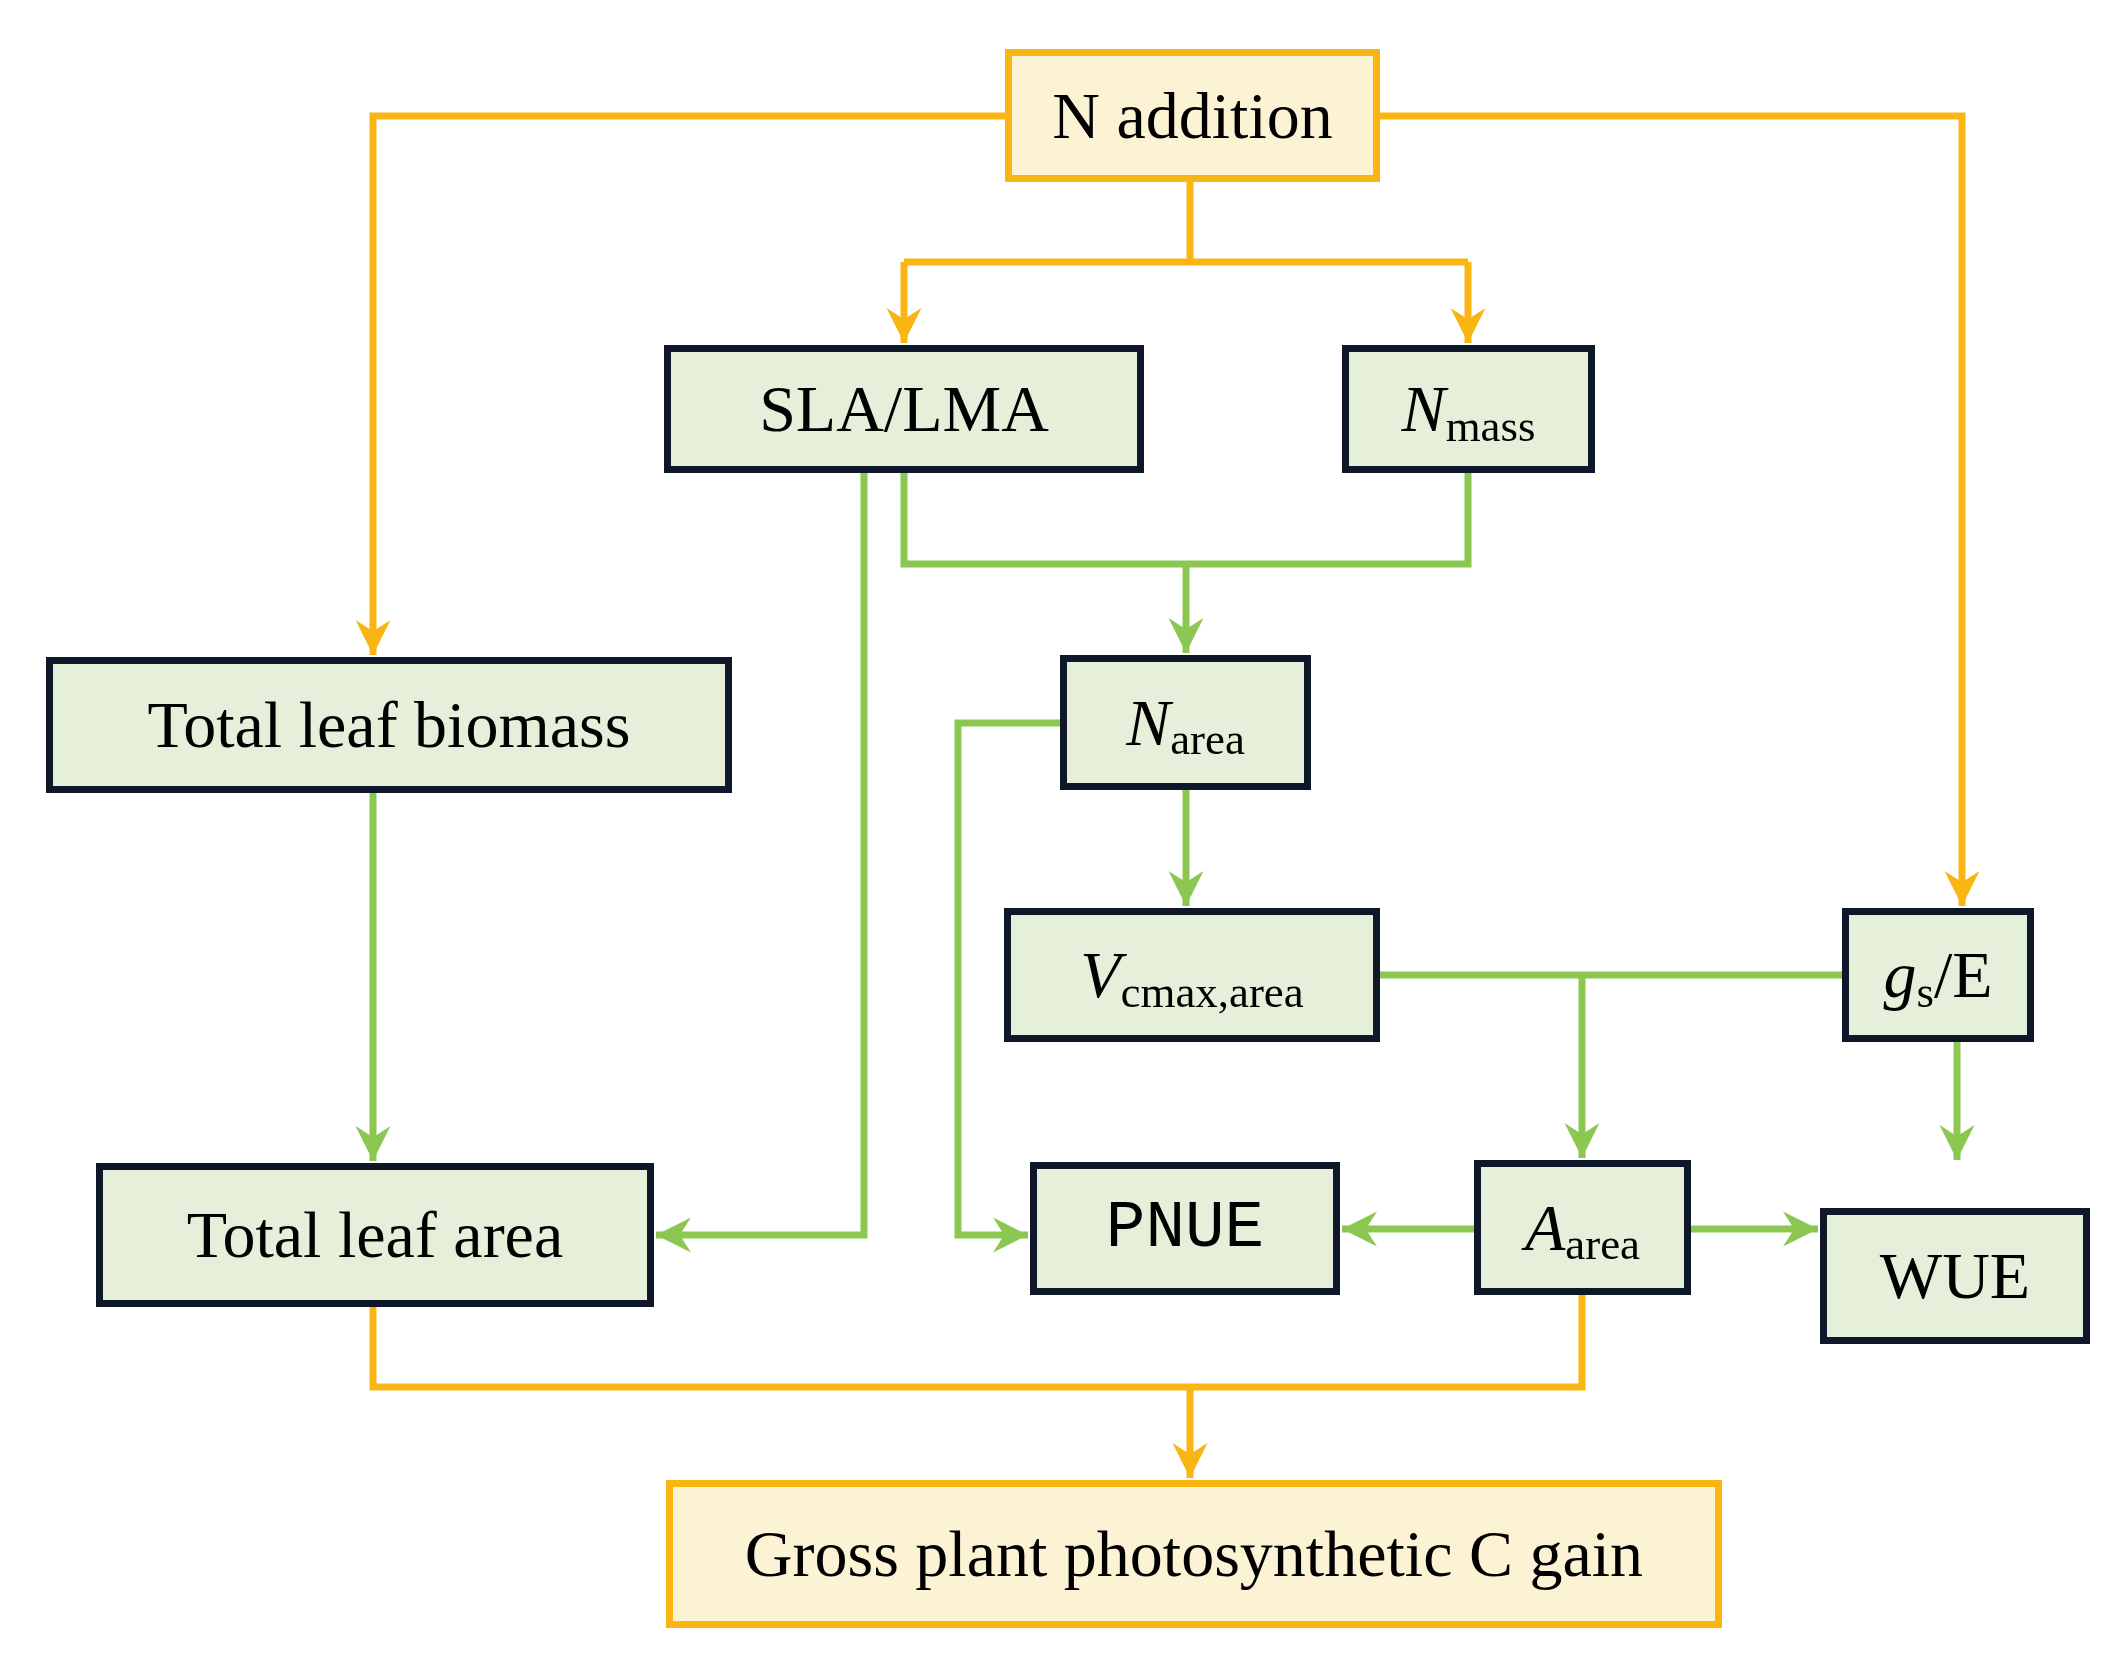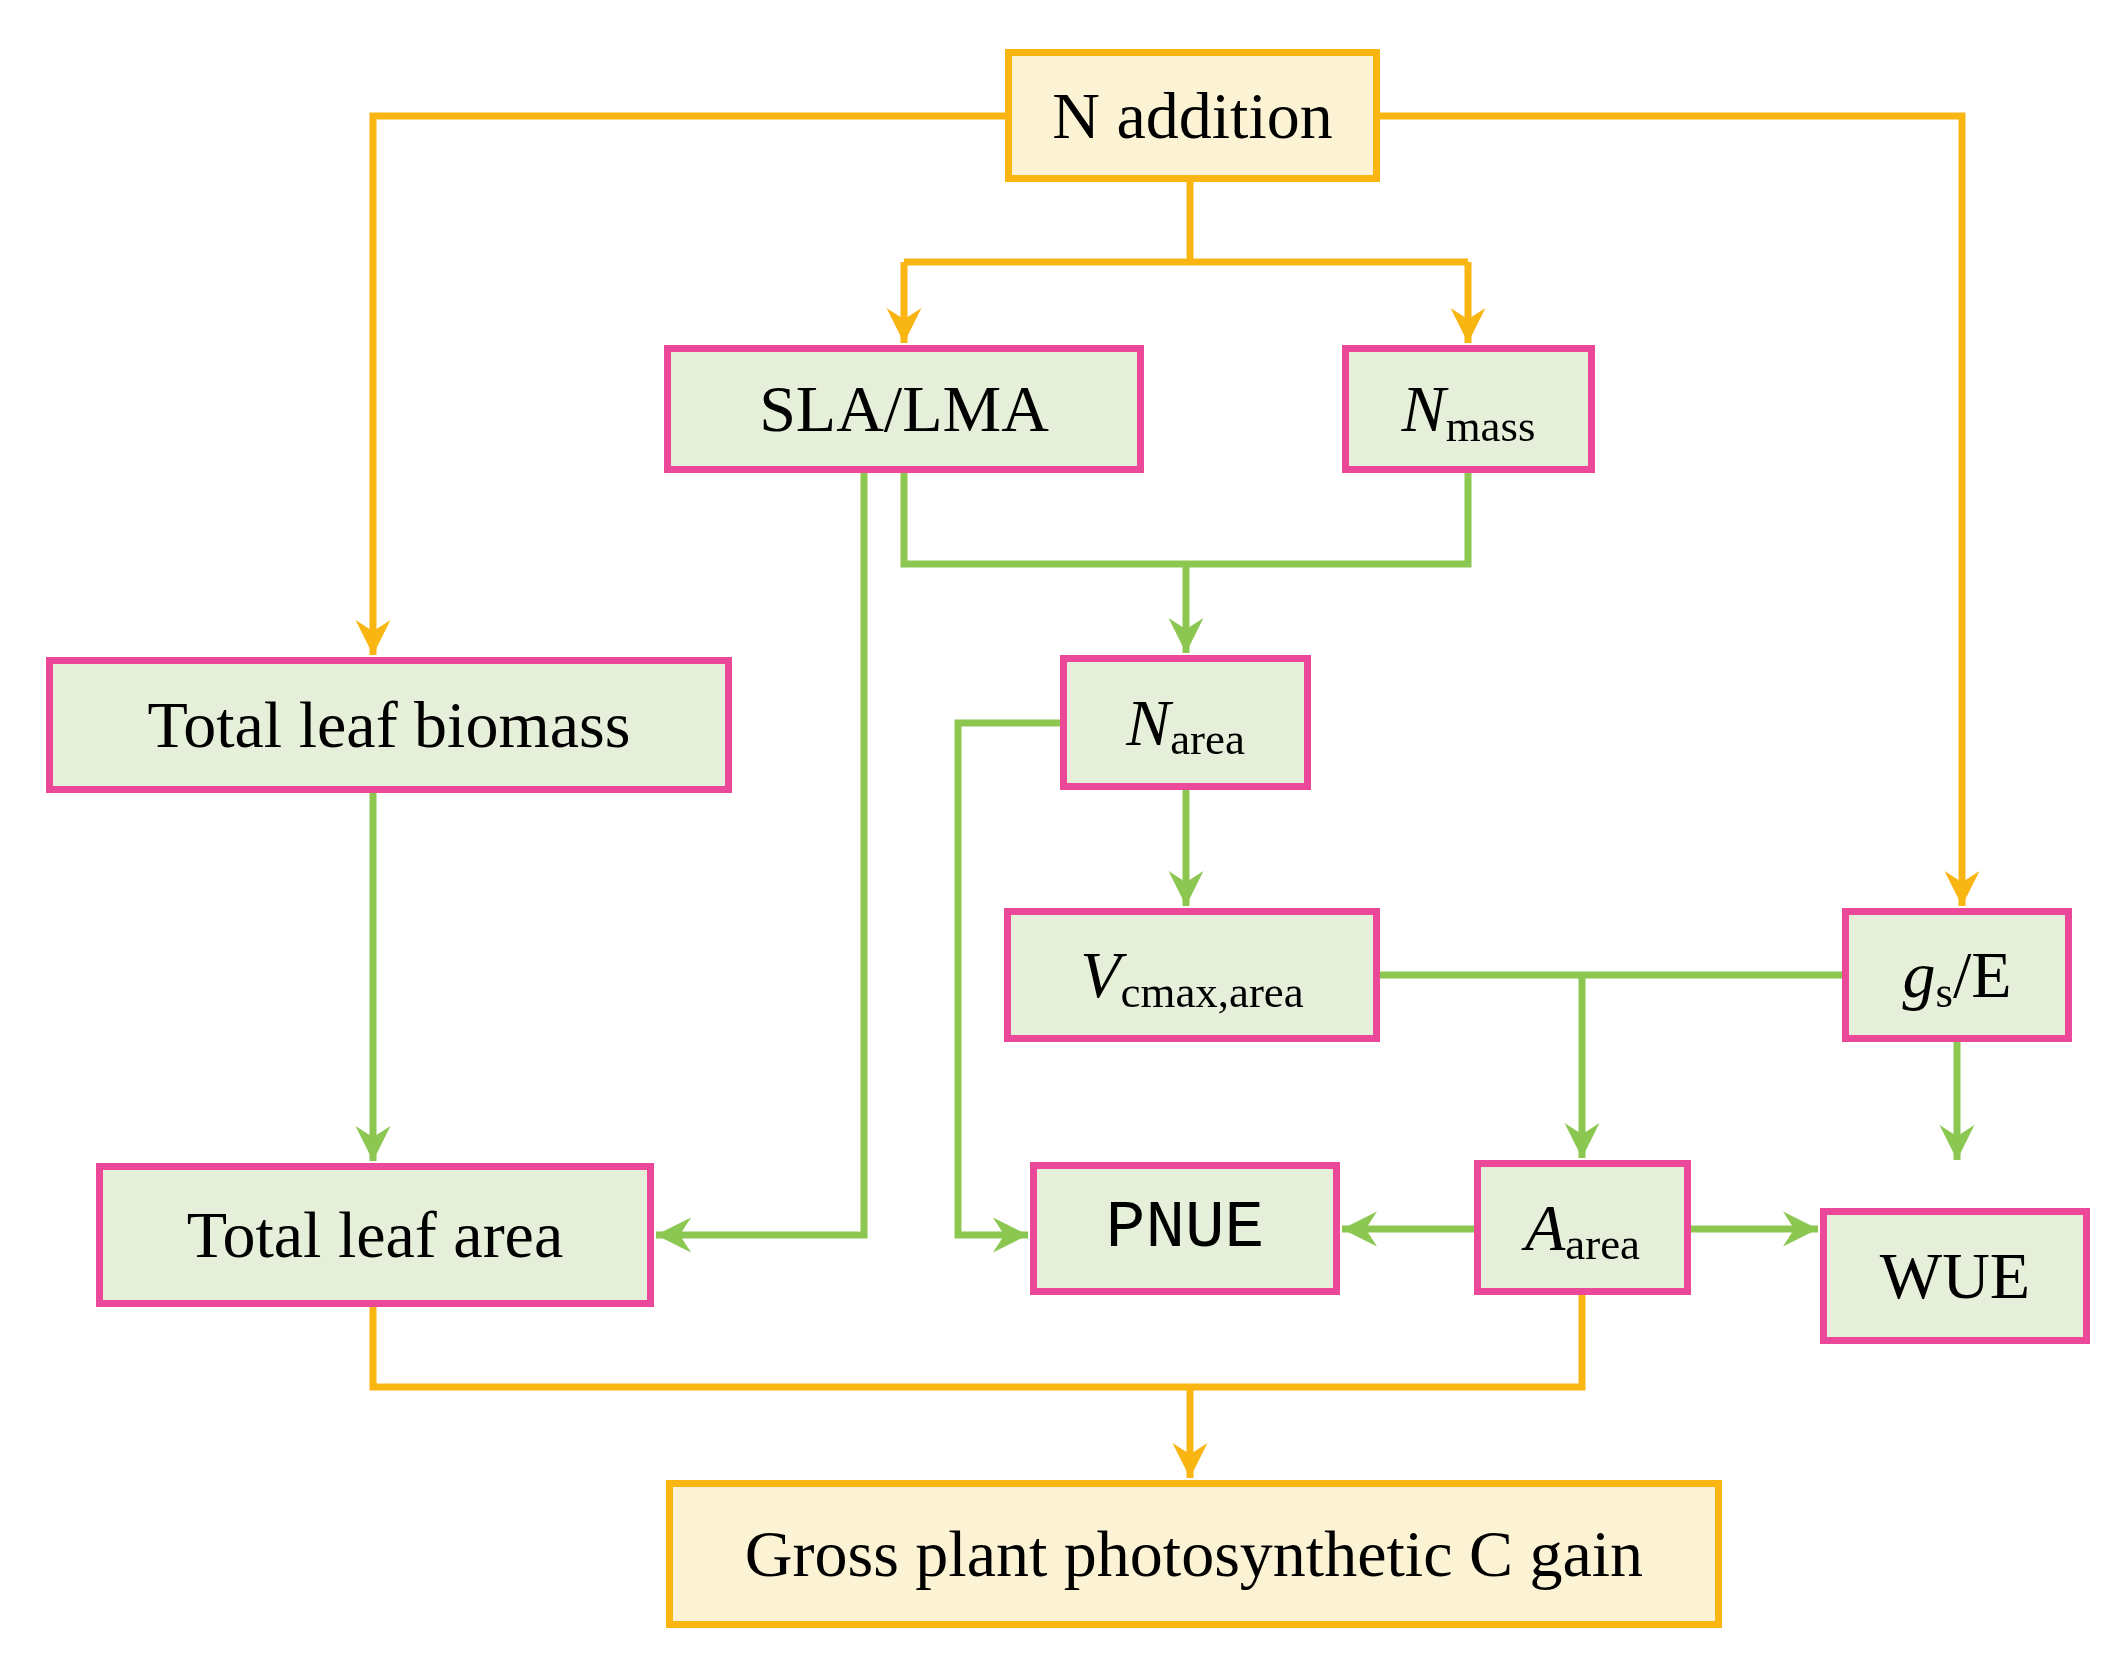--- a/index.html
+++ b/index.html
@@ -29,21 +29,21 @@
     display: flex;
     align-items: center;
     justify-content: center;
     font-size: 66px;
     line-height: 1;
     color: #000000;
     white-space: nowrap;
     text-align: center;
   }
   .node.yellow { background: #FCF2D4; border: 7px solid #F9B512; }
-  .node.green  { background: #E6EFD9; border: 7px solid #ec4899; }
+  .node.green  { background: #E6EFD9; border: 7px solid #0f172a; }
   .vr  { font-style: italic; }
   .sb  { font-size: 0.68em; position: relative; top: 0.22em; }
   .sfx { font-style: normal; }
 </style>
 </head>
 <body>
 
 <div class="canvas">
 
   <svg class="edges" viewBox="0 0 2126 1654" aria-hidden="true">
@@ -94,21 +94,21 @@
   </div>
 
   <div class="node green" style="left:1060px; top:655px; width:251px; height:135px;">
     <span><span class="vr">N</span><span class="sb">area</span></span>
   </div>
 
   <div class="node green" style="left:1004px; top:908px; width:376px; height:134px;">
     <span><span class="vr">V</span><span class="sb">cmax,area</span></span>
   </div>
 
-  <div class="node green" style="left:1842px; top:908px; width:230px; height:134px;">
+  <div class="node green" style="left:1842px; top:908px; width:192px; height:134px;">
     <span><span class="vr">g</span><span class="sb">s</span><span class="sfx">/E</span></span>
   </div>
 
   <div class="node green" style="left:96px; top:1163px; width:558px; height:144px;">
     <span>Total leaf area</span>
   </div>
 
   <div class="node green" style="left:1030px; top:1162px; width:310px; height:133px;font-family:Liberation Mono, monospace;">
     <span>PNUE</span>
   </div>

